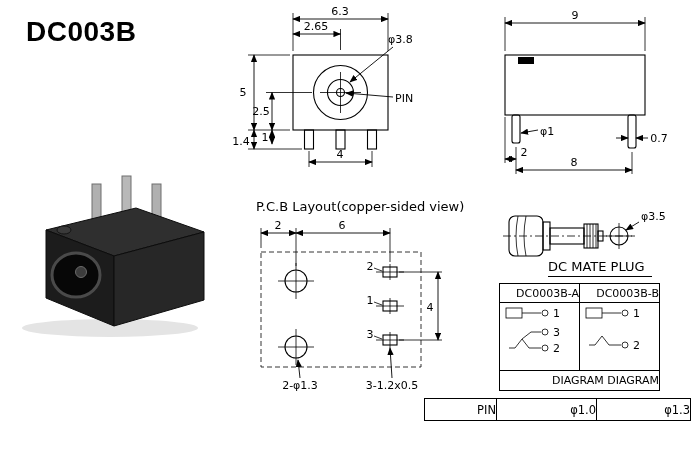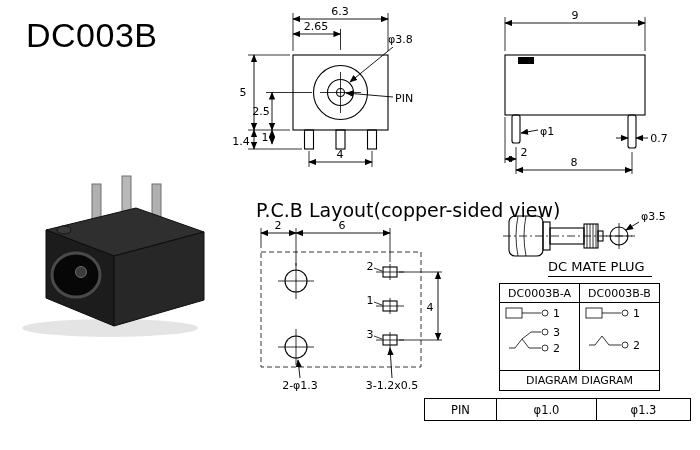--- a/index.html
+++ b/index.html
@@ -1,28 +1,28 @@
 <!DOCTYPE html>
 <html><head>
 <meta charset="utf-8">
 <style>
   *{margin:0;padding:0;box-sizing:border-box}
   html,body{background:#fff}
   body{width:700px;height:450px;font-family:"DejaVu Sans","Liberation Sans",sans-serif;color:#000}
   .page{position:relative;width:700px;height:450px;background:#fff;overflow:hidden}
   .abs{position:absolute}
-  .title{font-size:34px;font-weight:400;letter-spacing:.5px;font-family:"Liberation Sans","DejaVu Sans",sans-serif}
+  .title{font-size:28px;font-weight:700;letter-spacing:.5px;font-family:"Liberation Sans","DejaVu Sans",sans-serif}
   svg text{font-family:"DejaVu Sans","Liberation Sans",sans-serif;font-size:11px;fill:#000}
   .ln{stroke:#000;stroke-width:1.1;fill:none}
   .thin{stroke:#000;stroke-width:.8;fill:none}
   .dim{stroke:#000;stroke-width:.9;fill:none}
-  .caption{font-size:19px}
+  .caption{font-size:13px}
   .plug-label{font-size:13px;text-align:left;border-bottom:1.5px solid #000;padding-bottom:2px}
   table{border-collapse:collapse;background:#fff}
-  td{border:1px solid #000;text-align:center;vertical-align:middle;font-size:11px;padding:0}
+  td{border:1px solid #000;text-align:right;vertical-align:middle;font-size:11px;padding:0}
   .ctable td.hdr{height:19px;width:80px}
   .ctable td.body{height:66px}
   .ctable td.foot{height:20px}
   .mtable td{height:22px;font-size:11.5px}
   .mtable .c0{width:72px}.mtable .c1{width:100px}.mtable .c2{width:94px}
 </style>
 </head>
 <body>
 
 <div class="page">

